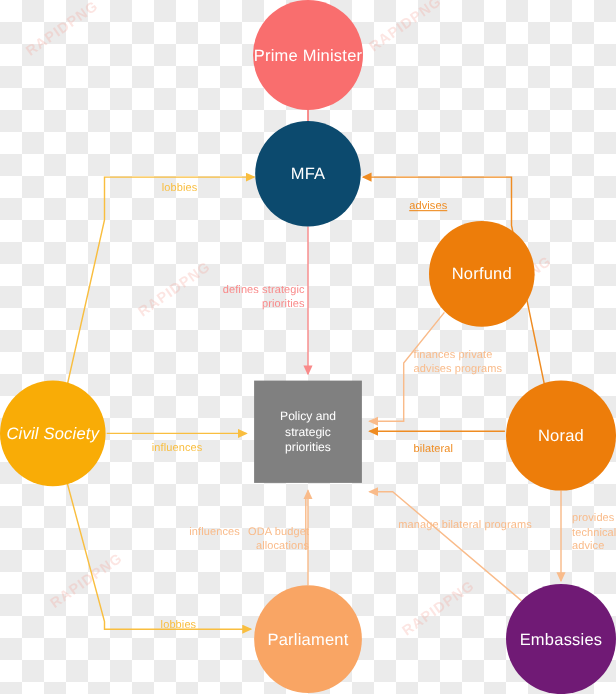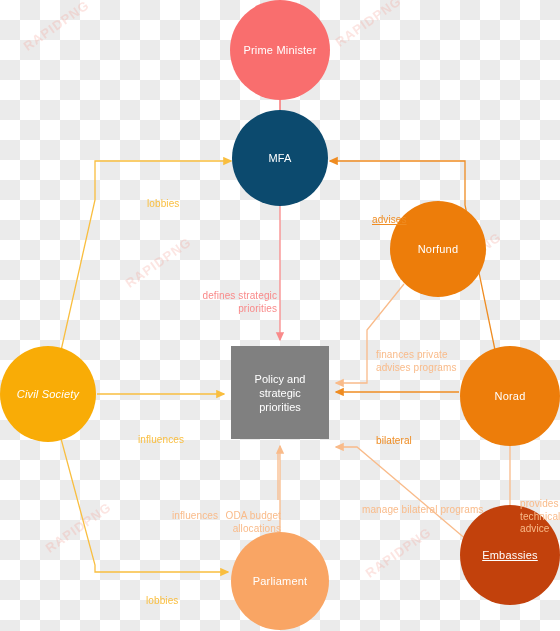--- a/index.html
+++ b/index.html
@@ -12,31 +12,31 @@
       linear-gradient(45deg,#ebebeb 25%,transparent 25%,transparent 75%,#ebebeb 75%);
     background-size:40px 40px;
     background-position:0 0,20px 20px;
     overflow:hidden;
   }
   #stage{position:relative;width:560px;height:631px;}
   #wires{position:absolute;left:0;top:0;width:560px;height:631px;}
   .node{
     position:absolute;border-radius:50%;
     display:flex;align-items:center;justify-content:center;
-    text-align:center;color:#ffffff;font-size:11px;line-height:13px;
+    text-align:center;color:#ffffff;font-size:15px;line-height:13px;
     letter-spacing:.2px;
   }
   .boxnode{
     position:absolute;display:flex;align-items:center;justify-content:center;
     text-align:center;color:#ffffff;font-size:11px;line-height:14px;
     padding:0 20px;box-sizing:border-box;
   }
   .elabel{
     position:absolute;font-size:10px;line-height:12.5px;
-    white-space:pre-line;letter-spacing:.1px;margin-top:32px;
+    white-space:pre-line;letter-spacing:.1px;
   }
   .wm{
     position:absolute;color:rgba(244,160,150,.28);
     font-size:13px;font-weight:700;letter-spacing:1px;
     transform:rotate(-35deg);pointer-events:none;user-select:none;
   }
 </style>
 </head>
 <body>
 
@@ -135,21 +135,21 @@
   </div>
 
   <div class="node" style="left:231px;top:532px;width:98px;height:98px;background:#f9a564;">
     <span>Parliament</span>
   </div>
 
   <div class="node" style="left:460px;top:346px;width:100px;height:100px;background:#ed7d0a;">
     <span>Norad</span>
   </div>
 
-  <div class="node" style="left:460px;top:505px;width:100px;height:100px;background:#c2410c;text-decoration:underline;">
+  <div class="node" style="left:460px;top:531px;width:100px;height:100px;background:#701a75;">
     <span>Embassies</span>
   </div>
 
   <div class="elabel" style="left:147px;top:166px;color:#f9be3f;">lobbies</div>
 
   <div class="elabel" style="left:372px;top:182px;color:#ef8c22;text-decoration:underline;">advises</div>
 
   <div class="elabel" style="left:197px;top:258px;color:#f98a8a;text-align:right;width:80px;">defines strategic
 priorities</div>
 

